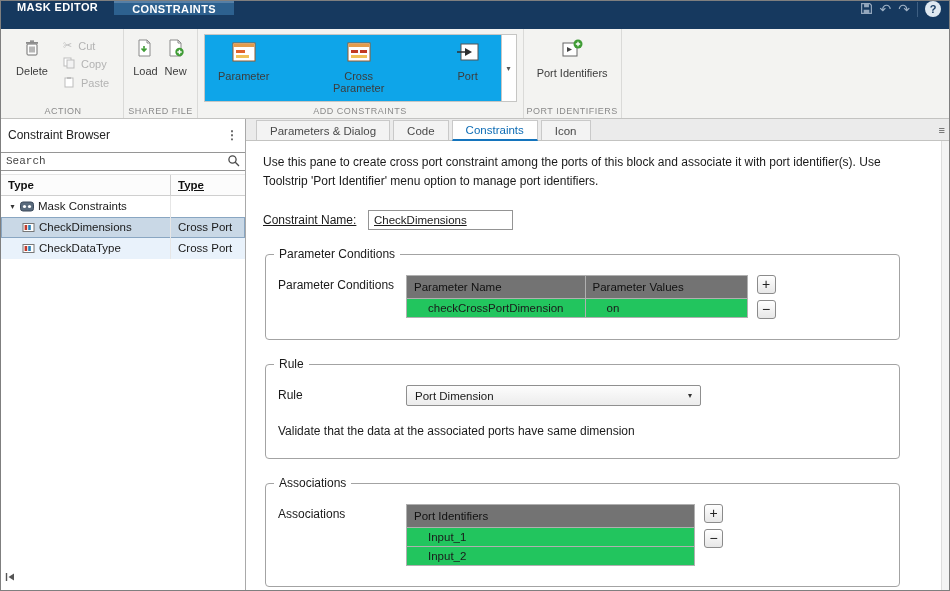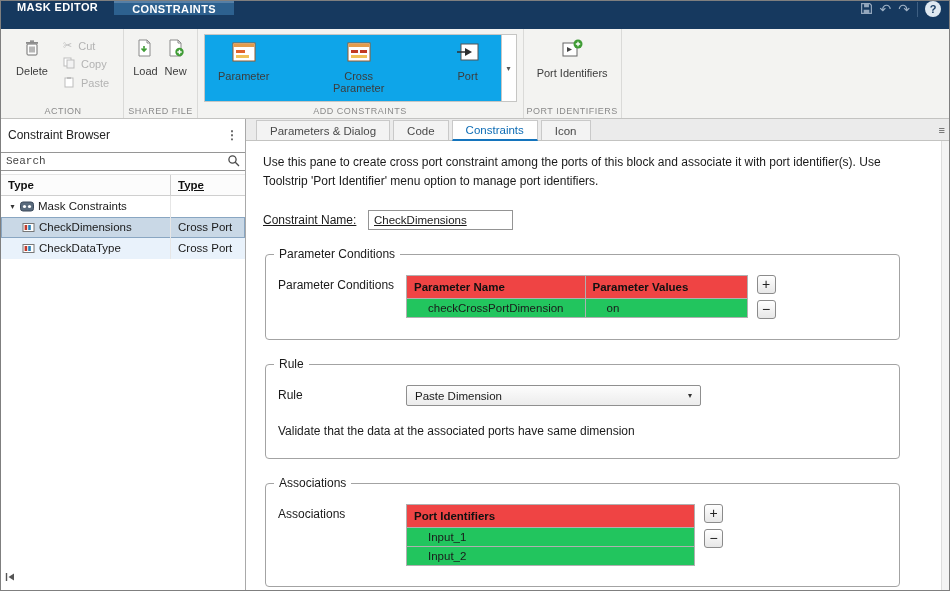--- a/index.html
+++ b/index.html
@@ -92,21 +92,21 @@
                      padding: 2px 5px; font-family: inherit; color: #1a1a1a; }
 
   .group { position: relative; border: 1px solid #a3a3a3; border-radius: 4px;
            margin: 24px 21px 0 2px; padding: 20px 12px 20px; }
   .group-title { position: absolute; top: -8px; left: 8px; background: #fff; padding: 0 5px;
                  font-size: 12px; color: #1a1a1a; }
   .group-row { display: flex; align-items: flex-start; }
   .rowlabel { width: 128px; flex: 0 0 auto; padding-top: 3px; }
 
   table.grid { border-collapse: collapse; font-size: 11.5px; }
-  .grid th { font-weight: 700; text-align: left; background: #ef4444; border: 1px solid #b0b0b0;
+  .grid th { font-weight: 400; text-align: left; background: #737373; border: 1px solid #b0b0b0;
              padding: 5px 7px; color: #111; }
   .grid td { border: 1px solid #b0b0b0; padding: 3px 21px; background: #22c55e; color: #1a1a1a; }
   .w160 { width: 160px; } .w162 { width: 162px; } .w288 { width: 288px; }
 
   .pm-col { display: flex; flex-direction: column; gap: 6px; margin-left: 9px; }
   .pmbtn { width: 19px; height: 19px; border: 1px solid #8b8b8b; border-radius: 3px;
            background: linear-gradient(#ffffff, #e7e7e7); font-size: 14px; line-height: 16px;
            text-align: center; color: #222; }
 
   .dropdown { width: 295px; height: 21px; border: 1px solid #8f8f8f; border-radius: 2px;
@@ -379,21 +379,21 @@
               <div class="pmbtn">−</div>
             </div>
           </div>
         </div>
 
         <div class="group">
           <span class="group-title">Rule</span>
           <div class="group-row">
             <div class="rowlabel">Rule</div>
             <div class="dropdown">
-              <span>Paste Dimension</span>
+              <span>Port Dimension</span>
               <span class="dcaret">▾</span>
             </div>
           </div>
           <div class="rule-desc">Validate that the data at the associated ports have same dimension</div>
         </div>
 
         <div class="group">
           <span class="group-title">Associations</span>
           <div class="group-row">
             <div class="rowlabel">Associations</div>

